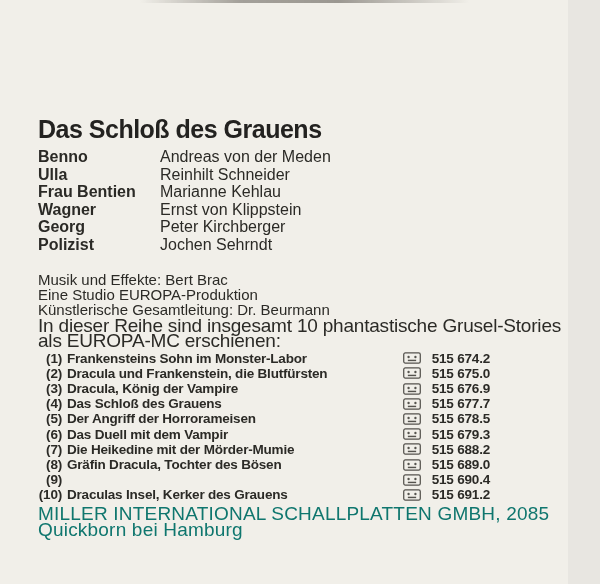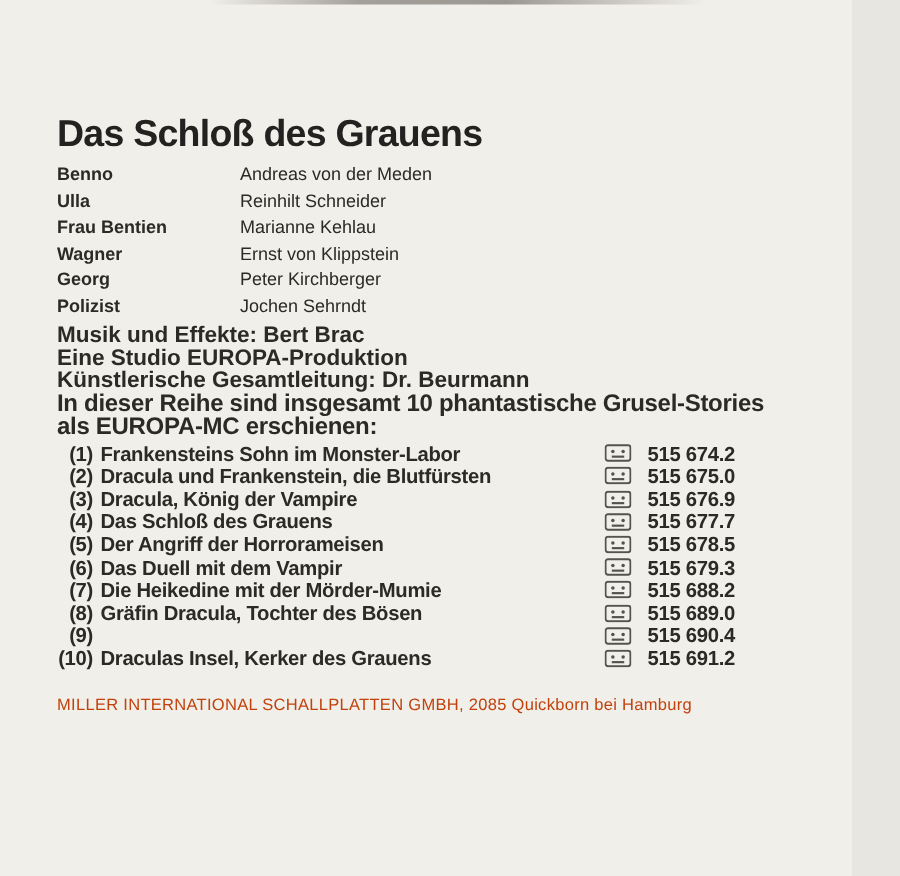--- a/index.html
+++ b/index.html
@@ -4,61 +4,61 @@
 <style>
   html,body{margin:0;padding:0;background:#e8e6e1;}
   .page{
     position:relative;
     width:568px;height:584px;
     background:var(--paper,#f1efe9);
     font-family:"Liberation Sans","DejaVu Sans",sans-serif;
     color:var(--ink,#2b2a26);
     overflow:hidden;
     box-sizing:border-box;
-    padding:77px 0 0 38px;
+    padding:117px 0 0 38px;
   }
   
   .scan-edge{
     position:absolute;top:0;left:140px;width:330px;height:3px;
     background:linear-gradient(to right, rgba(70,65,58,0) 0%, rgba(70,65,58,.45) 30%, rgba(70,65,58,.5) 60%, rgba(70,65,58,0) 100%);
     filter:blur(.4px);
   }
   .title{
     font-size:25px;line-height:24px;font-weight:bold;
     letter-spacing:-0.5px;color:#232220;
   }
   .byline{font-size:16.5px;line-height:17px;font-weight:bold;margin-top:8px;}
   .director{font-size:16.5px;line-height:17px;font-weight:bold;margin-top:1px;}
 
   .cast{margin-top:7px;}
-  .cast-row{line-height:17.5px;font-size:12px;white-space:nowrap;}
+  .cast-row{line-height:17.5px;font-size:16px;white-space:nowrap;}
   .cast-row .role{display:inline-block;width:122px;font-weight:bold;}
   .cast-row .actor{font-weight:normal;}
 
-  .credits{margin-top:3px;font-weight:bold;}
+  .credits{margin-top:19px;}
   .credit-line{font-size:15px;line-height:15.2px;}
 
   .lp-note{font-size:15px;line-height:15px;margin-top:0;}
 
-  .series-head{font-size:16px;line-height:15px;font-weight:bold;letter-spacing:-0.2px;}
+  .series-head{font-size:19px;line-height:15px;font-weight:normal;letter-spacing:-0.2px;}
   .series-list{margin-top:3px;margin-left:-6px;width:458px;}
   .series-row{
     display:flex;align-items:center;
     height:15.2px;font-size:13.5px;font-weight:bold;letter-spacing:-0.2px;
     white-space:nowrap;
   }
   .series-row .num{display:inline-block;width:30px;text-align:right;flex:0 0 auto;}
   .series-row .stitle{margin-left:5px;flex:0 1 auto;}
   .series-row .right{margin-left:auto;display:flex;align-items:center;flex:0 0 auto;}
   .mc{width:18px;height:12px;color:#55534e;margin-right:7px;display:block;}
   .series-row .cat{display:inline-block;min-width:62px;text-align:right;}
 
   .footer{
-    margin-top:16px;font-size:11px;line-height:16px;letter-spacing:0.2px;
-    color:#c2410c;
+    margin-top:4px;font-size:19px;line-height:16px;letter-spacing:0.2px;
+    color:#0f766e;
   }
 </style>
 </head>
 <body>
 
 <div class="page">
   <div class="scan-edge"></div>
 
   <div class="title">Das Schloß des Grauens</div>
 

